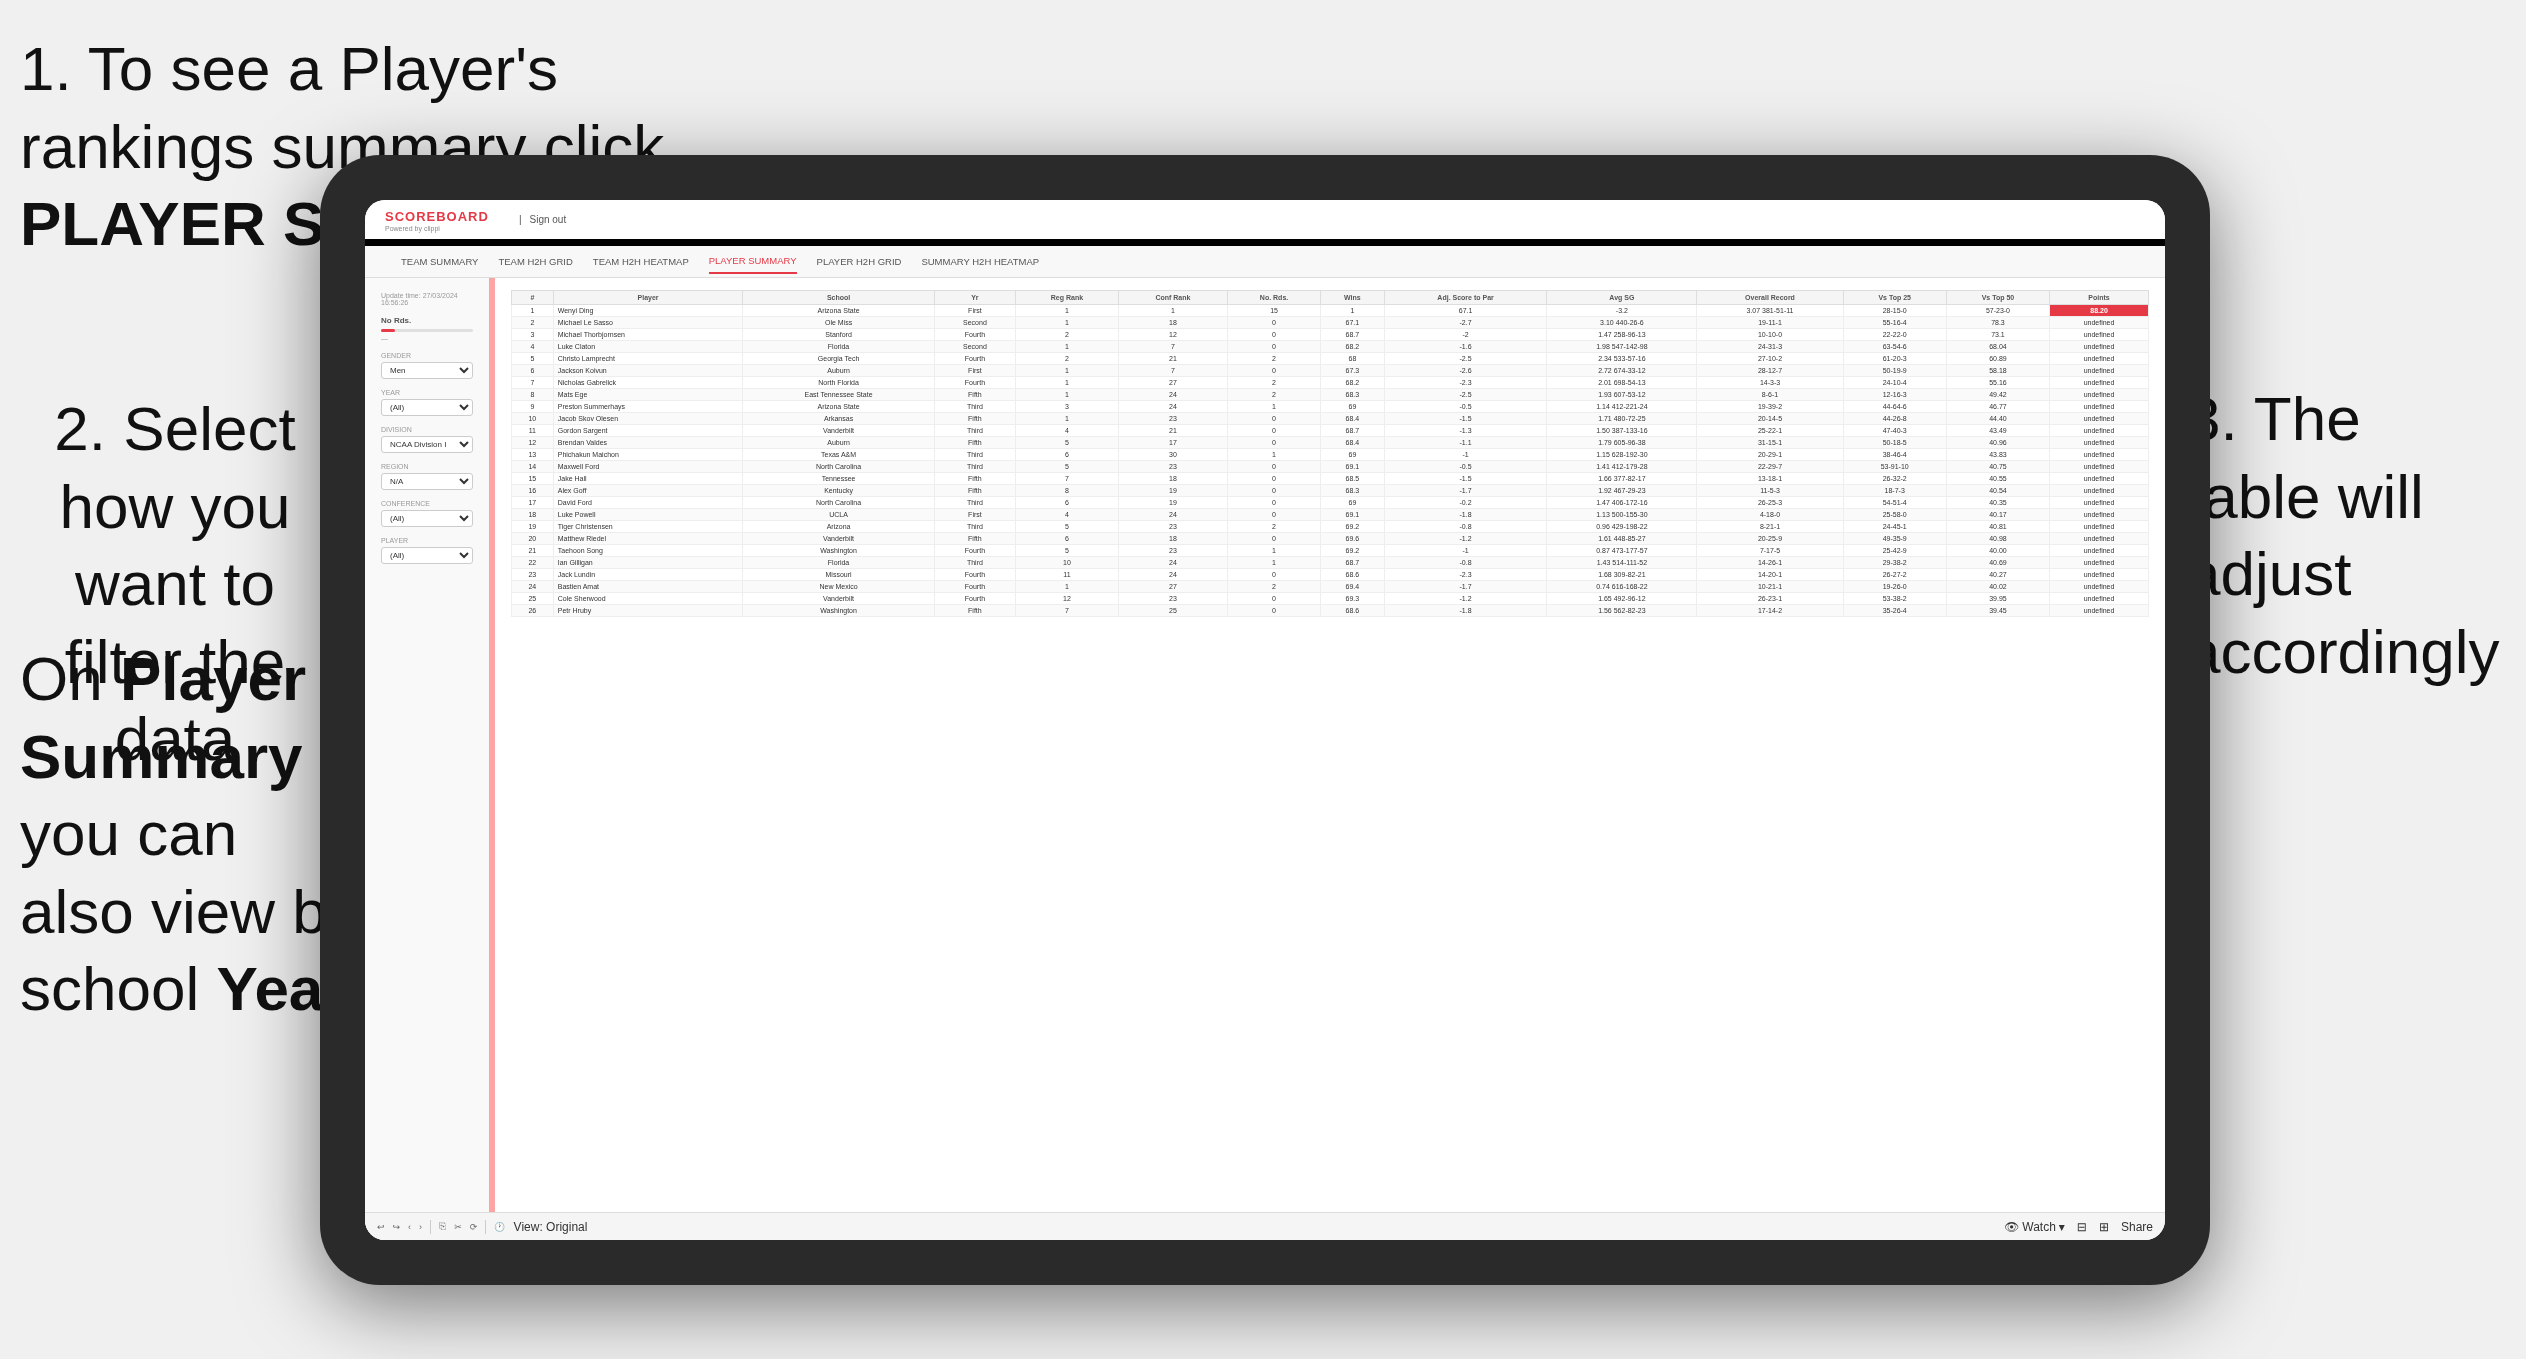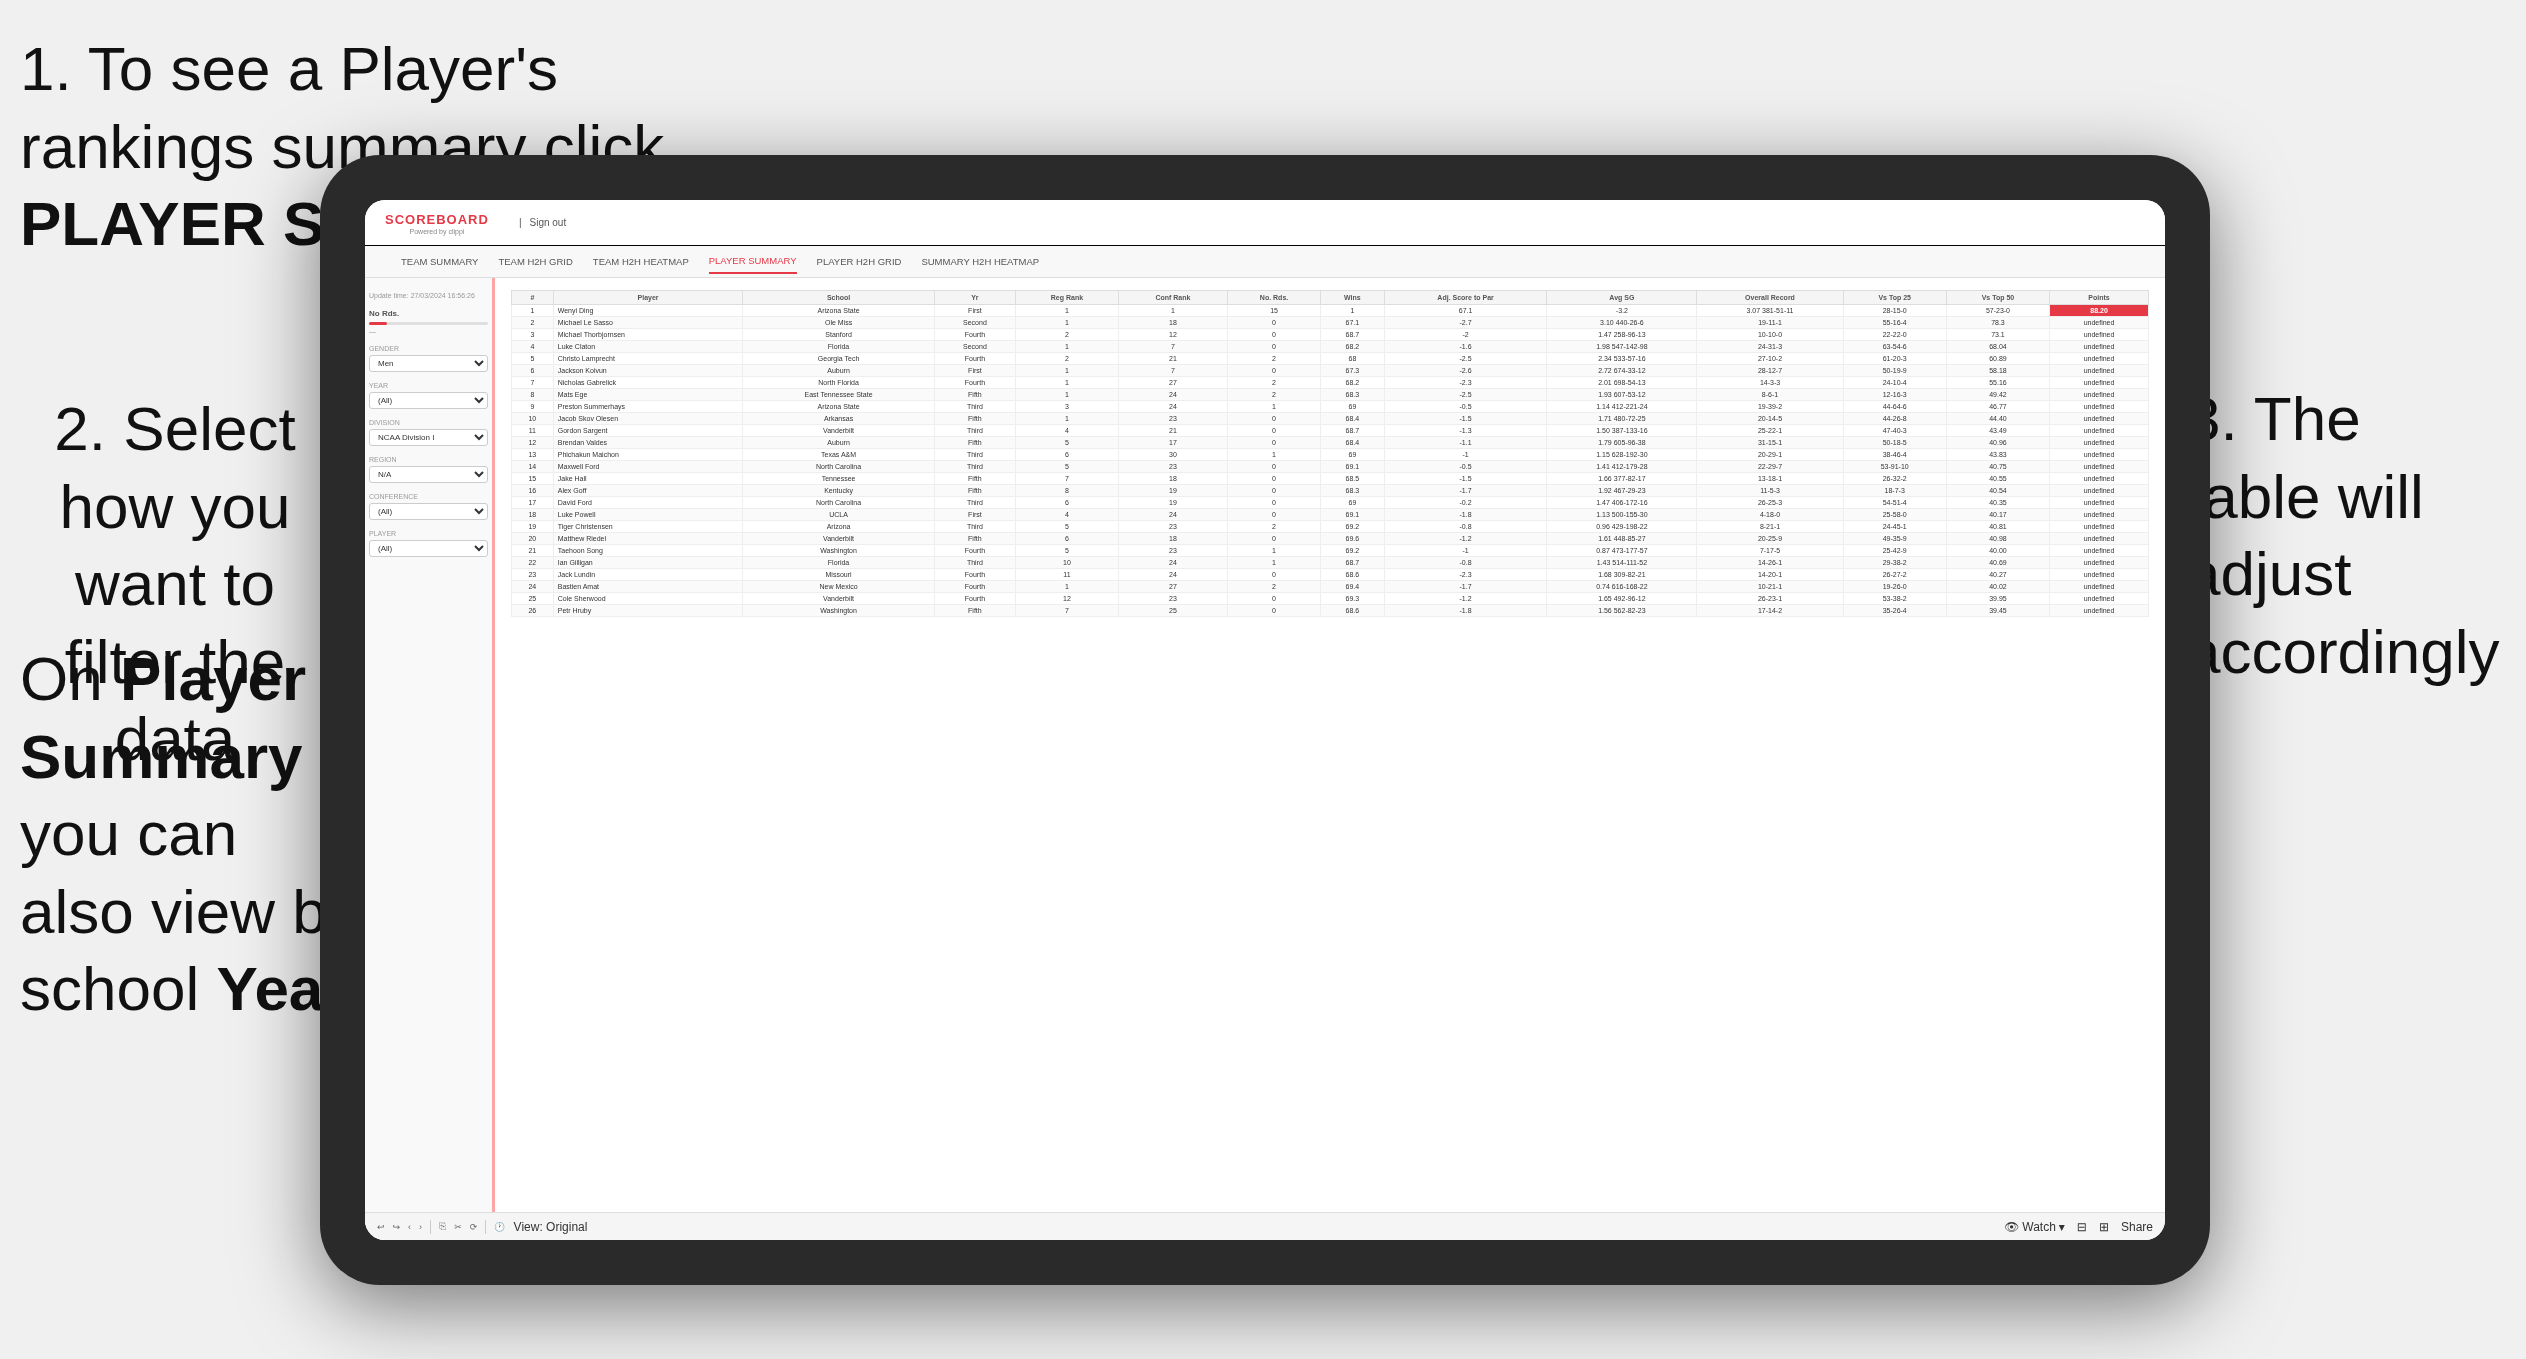--- a/index.html
+++ b/index.html
@@ -86,26 +86,25 @@
       background: #fff;
       border-radius: 20px;
       overflow: hidden;
       position: relative;
     }
 
     
     .nav-bar {
       height: 46px;
       background: #fff;
-      border-bottom: 1px solid #000000;
+      border-bottom: 7px solid #000000;
       display: flex;
       align-items: center;
       padding: 0 20px;
       gap: 30px;
-      text-align: center;
     }
 
     .logo-area {
       display: flex;
       align-items: center;
       gap: 6px;
     }
 
     .logo-text {
       font-size: 13px;
@@ -175,22 +174,22 @@
     .main-content {
       display: flex;
       height: calc(1040px - 78px);
       overflow: hidden;
     }
 
     
     .sidebar {
       width: 130px;
       background: #f9f9f9;
-      border-right: 3px solid #fca5a5;
-      padding: 14px 4px;
+      border-right: 6px solid #fca5a5;
+      padding: 14px 16px;
       font-size: 8.5px;
     }
 
     .sidebar-label {
       font-size: 7px;
       color: #999;
       margin-bottom: 3px;
       margin-top: 10px;
       text-transform: uppercase;
     }

